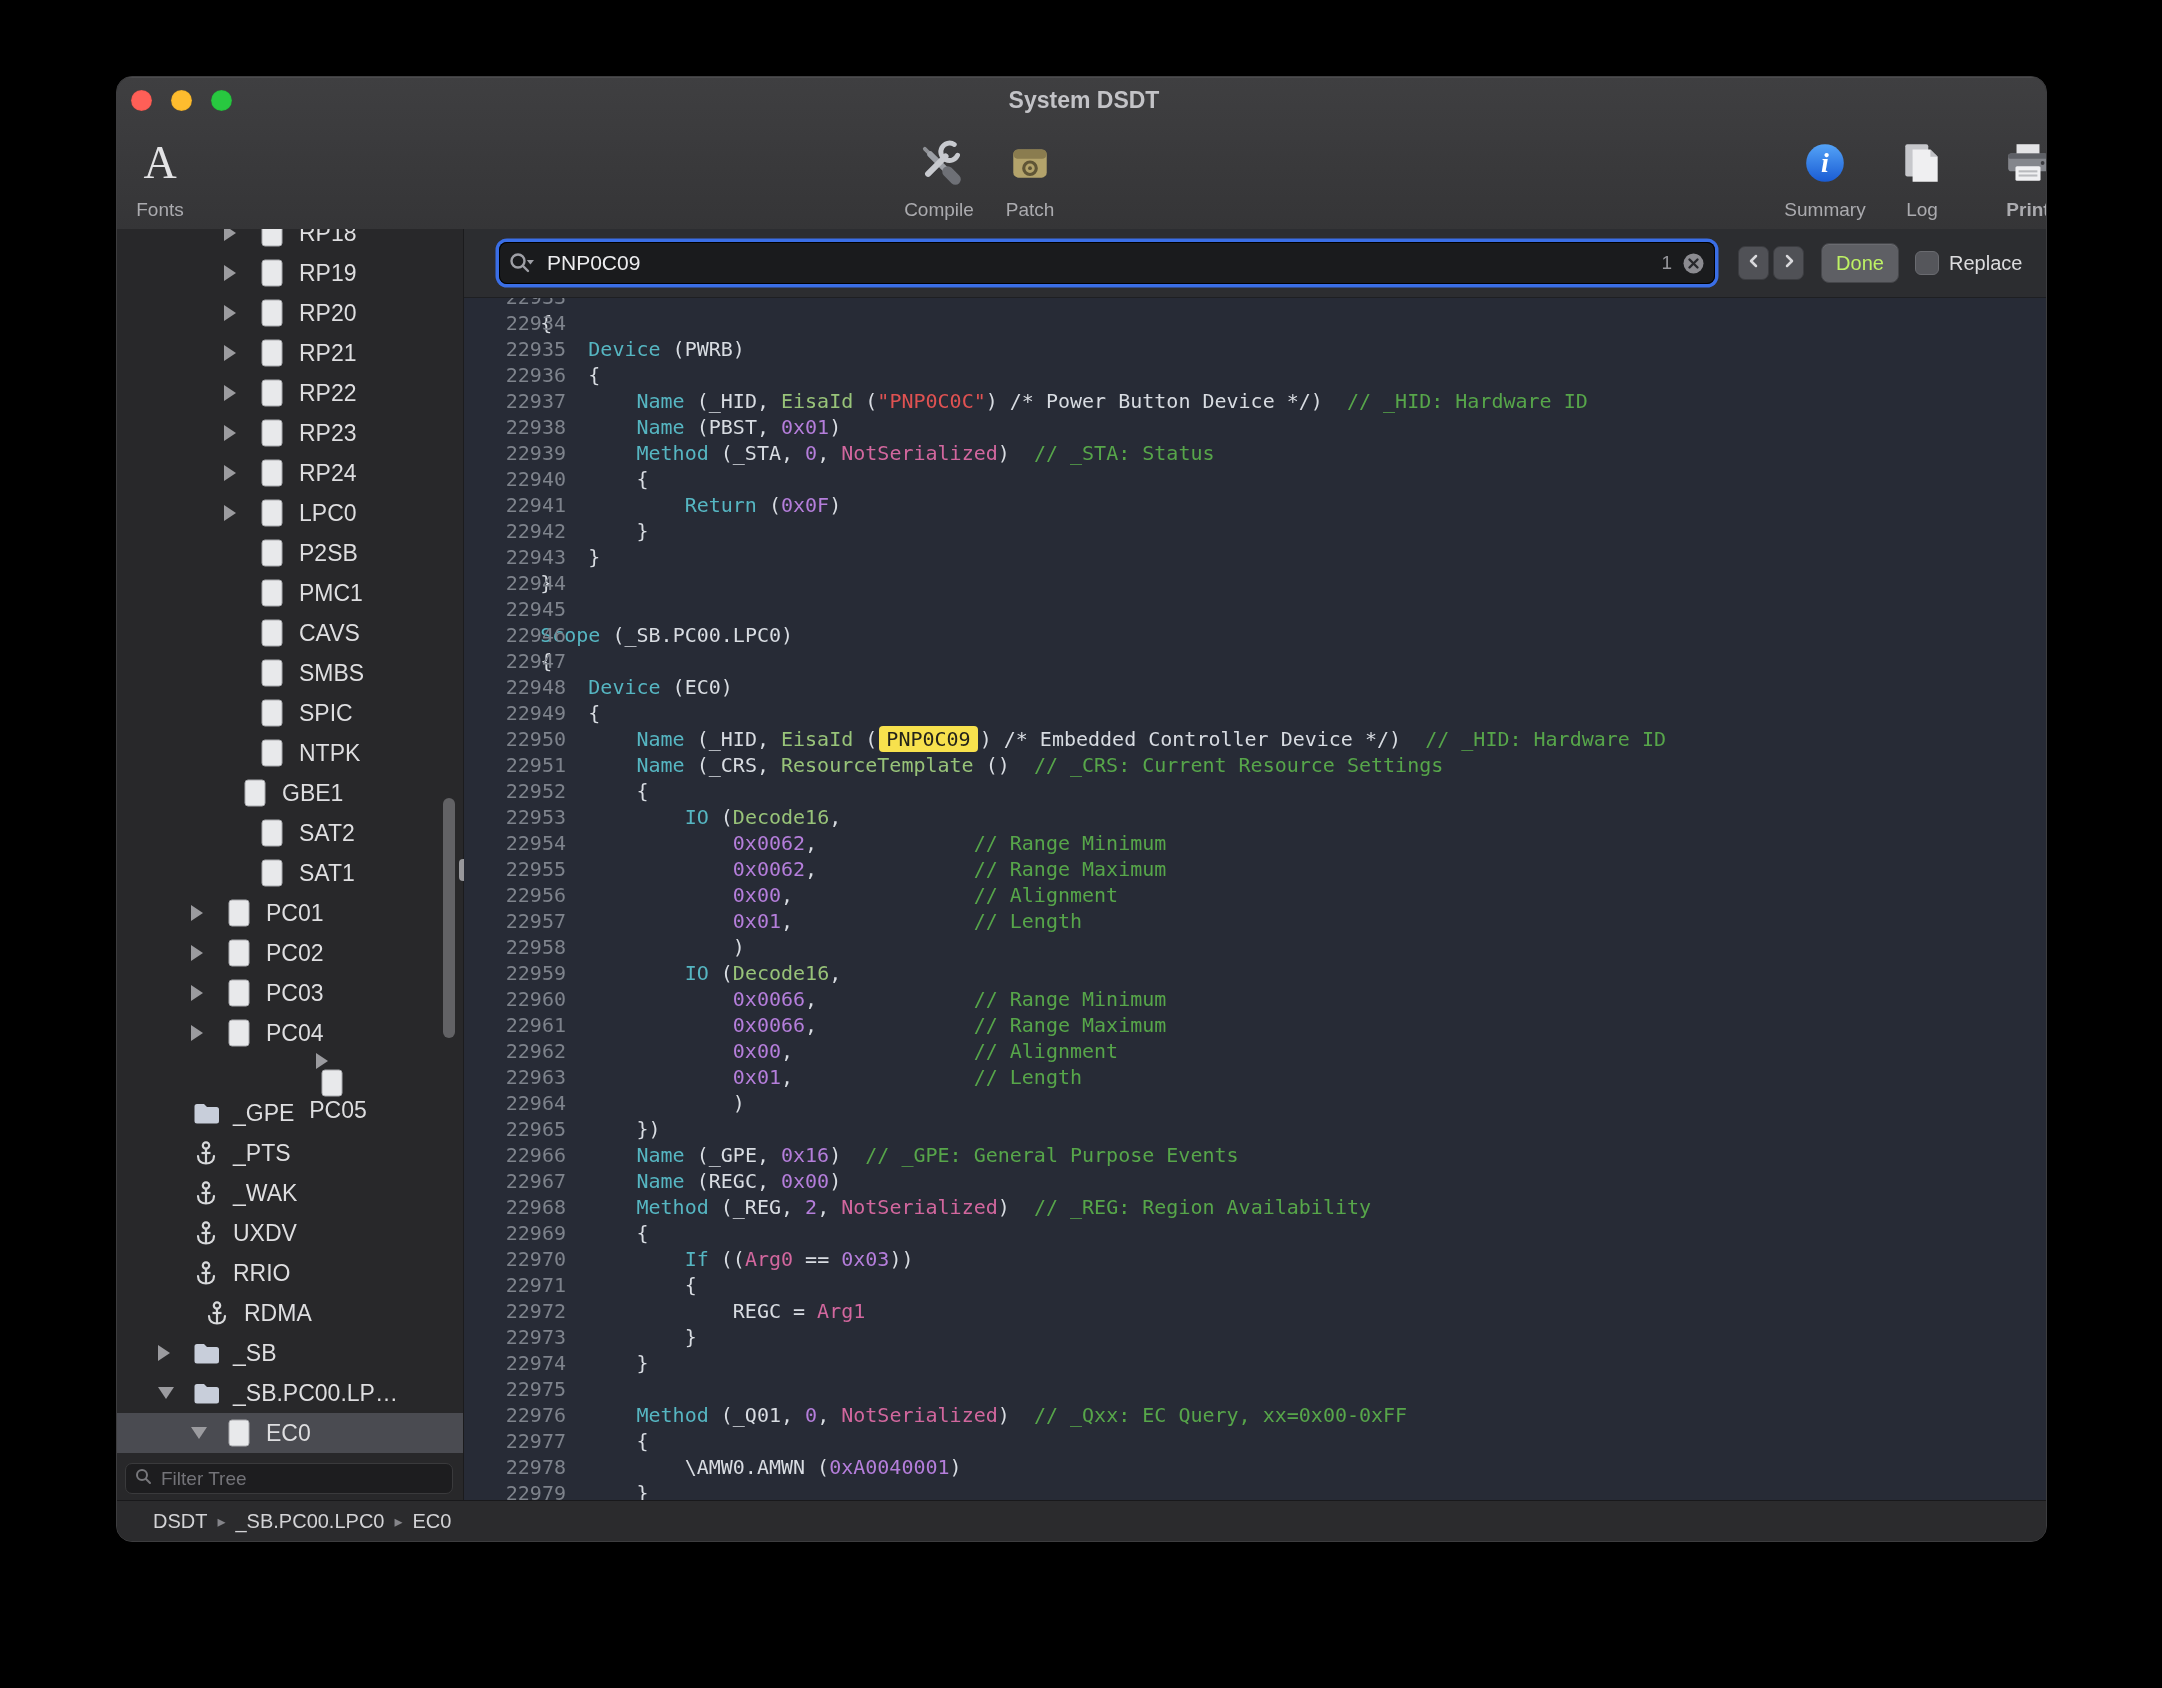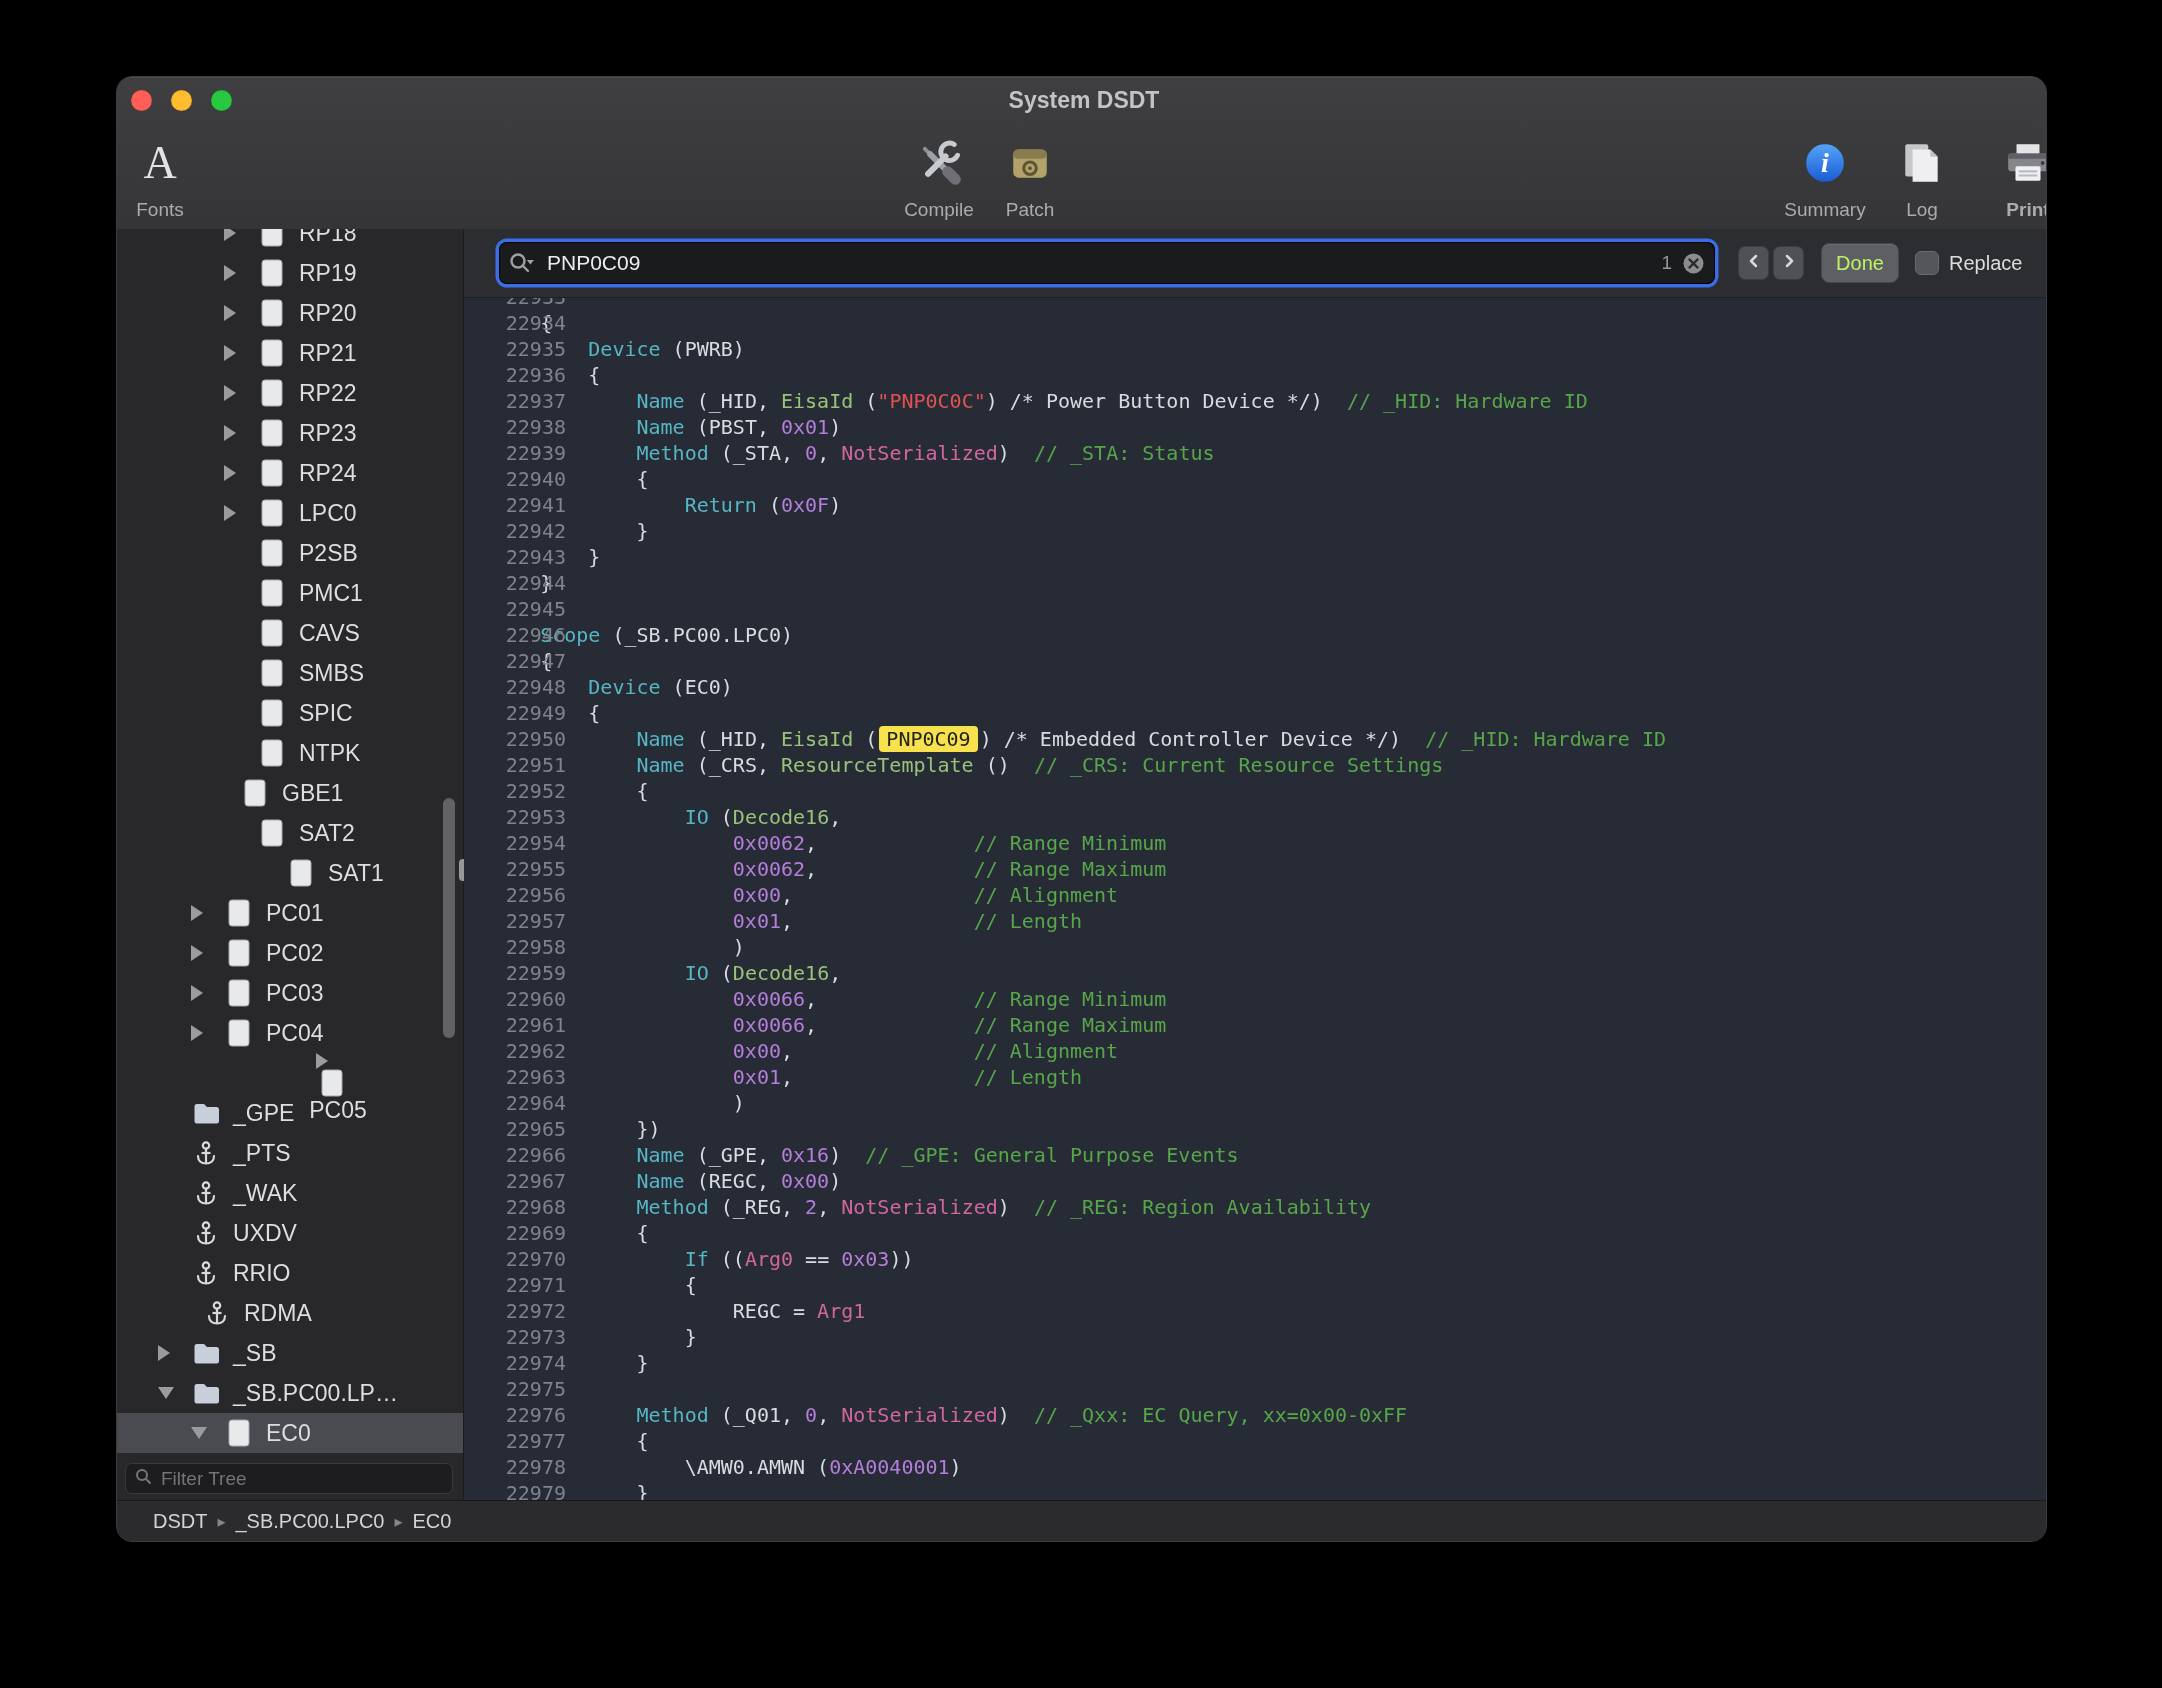--- a/index.html
+++ b/index.html
@@ -347,21 +347,21 @@
         <div class="trow" style="padding-left: 107px;">
           <span class="disc"></span>
           <span class="ticon">
             <svg width="22" height="28" viewBox="0 0 22 28">
               <rect x="1" y="1" width="20" height="26" rx="3" fill="#E8E9EB"></rect>
               <rect x="1" y="1" width="20" height="26" rx="3" fill="none" stroke="#A9AAAE" stroke-width="1"></rect>
             </svg>
           </span>
           <span class="tlabel">SAT2</span>
         </div>
-        <div class="trow" style="padding-left: 107px; margin-left: 29px;">
+        <div class="trow" style="padding-left: 107px;">
           <span class="disc"></span>
           <span class="ticon">
             <svg width="22" height="28" viewBox="0 0 22 28">
               <rect x="1" y="1" width="20" height="26" rx="3" fill="#E8E9EB"></rect>
               <rect x="1" y="1" width="20" height="26" rx="3" fill="none" stroke="#A9AAAE" stroke-width="1"></rect>
             </svg>
           </span>
           <span class="tlabel">SAT1</span>
         </div>
         <div class="trow" style="padding-left: 74px;">

